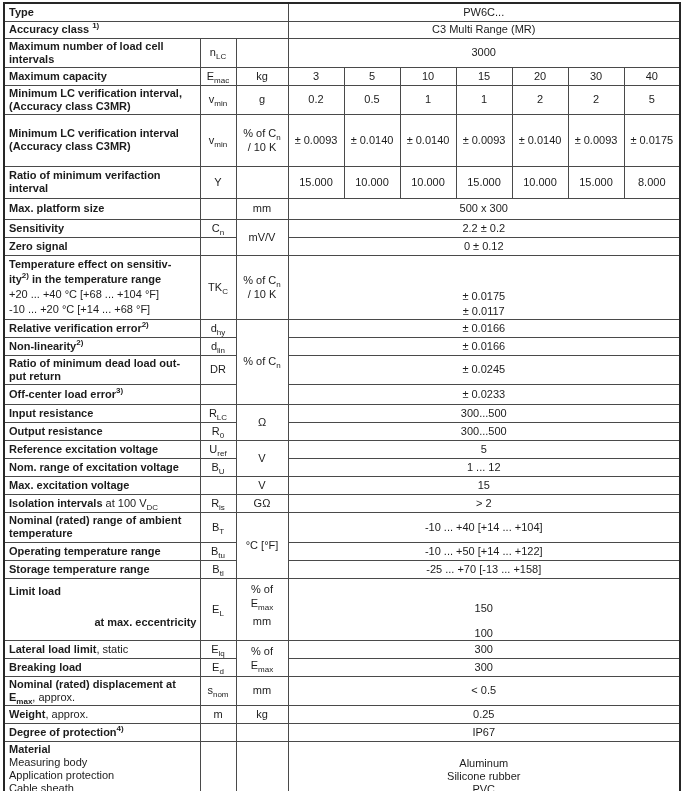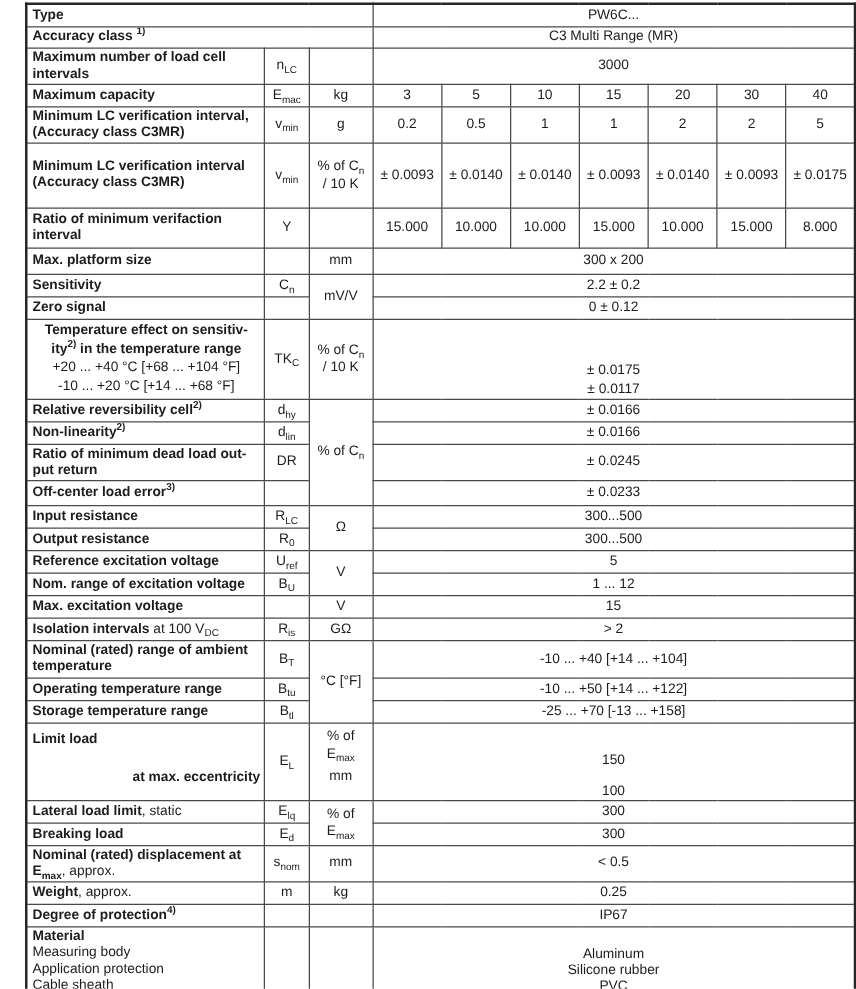--- a/index.html
+++ b/index.html
@@ -1,29 +1,29 @@
 <!DOCTYPE html>
 <html><head>
 <meta charset="utf-8">
 <style>
   html,body{margin:0;padding:0;background:#fff;}
-  .sheet{width:685px;height:791px;box-sizing:border-box;padding:2px 0 0 20px;overflow:hidden;
+  .sheet{width:685px;height:791px;box-sizing:border-box;padding:2px 0 0 3px;overflow:hidden;
          font-family:"Liberation Sans",sans-serif;color:#1c1c1c;}
   table{border-collapse:collapse;table-layout:fixed;border:2px solid #262626;border-bottom-width:3px;}
   td{border:1px solid #4a4a4a;font-size:11px;line-height:13px;vertical-align:middle;
      overflow:hidden;padding:0;}
   td.p{text-align:left;padding:1px 3px 1px 4px;font-weight:bold;}
   td.s,td.u,td.v{text-align:center;padding:0 1px;}
   .rg{font-weight:normal;}
   sub{font-size:8px;line-height:0;text-align:right;}
   sup{font-size:8px;line-height:0;}
   sup.sp{margin-left:3px;}
   .vt{vertical-align:top;}
   .vb{vertical-align:bottom;}
-  .tkp div{line-height:15px;text-align:center;}
+  .tkp div{line-height:15px;}
   .tkp{padding-top:2px;}
   .tkv div{line-height:15px;}
   .tkv{padding-bottom:3px;}
   .tku div{line-height:14px;}
   .u2l div{line-height:14px;}
   .ll1{margin-top:5px;}
   .ll2{margin-top:18px;text-align:right;}
   .lu1{margin-top:4px;}
   .lu2{margin-top:1px;}
   .lu3{margin-top:5px;}
@@ -123,21 +123,21 @@
   <td class="v">15.000</td>
   <td class="v">10.000</td>
   <td class="v">15.000</td>
   <td class="v">8.000</td>
 </tr>
 
 <tr style="height:21px">
   <td class="p"><span>Max. platform size</span></td>
   <td class="s"></td>
   <td class="u"><span>mm</span></td>
-  <td class="v" colspan="7"><span>300 x 200</span></td>
+  <td class="v" colspan="7"><span>500 x 300</span></td>
 </tr>
 
 <tr style="height:18px">
   <td class="p"><span>Sensitivity</span></td>
   <td class="s"><span>C</span><sub>n</sub></td>
   <td class="u" rowspan="2"><span>mV/V</span></td>
   <td class="v" colspan="7"><span>2.2 ± 0.2</span></td>
 </tr>
 
 <tr style="height:18px">
@@ -158,21 +158,21 @@
     <div><span>% of C</span><sub>n</sub></div>
     <div>/ 10 K</div>
   </td>
   <td class="v vb tkv" colspan="7">
     <div>± 0.0175</div>
     <div>± 0.0117</div>
   </td>
 </tr>
 
 <tr style="height:18px">
-  <td class="p"><span>Relative reversibility cell</span><sup>2)</sup></td>
+  <td class="p"><span>Relative verification error</span><sup>2)</sup></td>
   <td class="s"><span>d</span><sub>hy</sub></td>
   <td class="u" rowspan="4"><span><span>% of C</span><sub>n</sub></span></td>
   <td class="v" colspan="7"><span>± 0.0166</span></td>
 </tr>
 
 <tr style="height:18px">
   <td class="p"><span>Non-linearity</span><sup>2)</sup></td>
   <td class="s"><span>d</span><sub>lin</sub></td>
   <td class="v" colspan="7"><span>± 0.0166</span></td>
 </tr>

